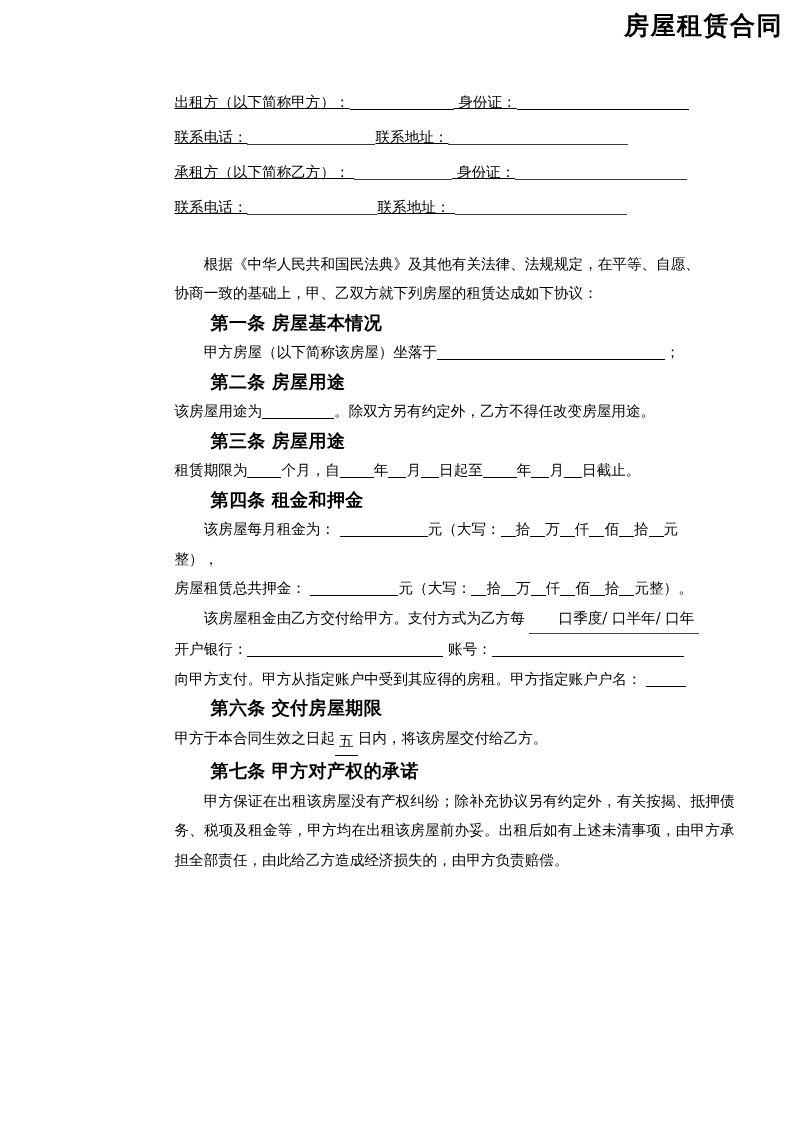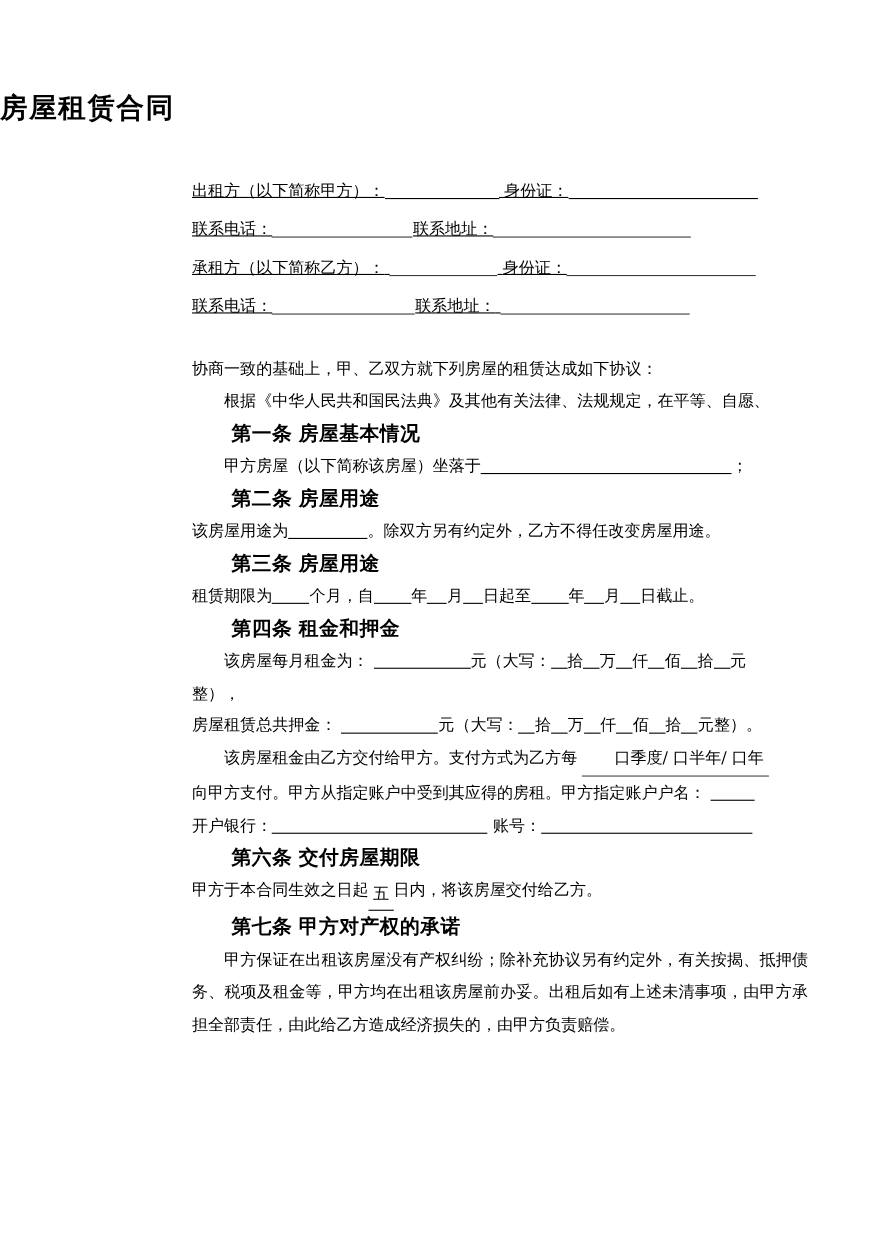--- a/index.html
+++ b/index.html
@@ -18,26 +18,25 @@
   .page {
     position: relative;
     width: 794px;
     height: 1123px;
     box-sizing: border-box;
     padding: 0;
     background: #ffffff;
     overflow: hidden;
   }
   .doc-title {
-    text-align: left;
+    text-align: right;
     font-size: 25px;
     font-weight: bold;
     letter-spacing: 1.5px;
-    margin: 0;
-    padding-top: 83px;
+    margin: 11px;
     padding-bottom: 0;
     line-height: 1.2;
     font-family: "DejaVu Sans", "Liberation Sans", sans-serif;
   }
   .body-wrap {
     margin: 0 auto;
     width: 560px;
     padding-left: 115px;
     padding-right: 0;
     box-sizing: content-box;
@@ -127,22 +126,22 @@
         <span>承租方（以下简称乙方）：</span>&nbsp;<span class="blank-thin" style="width:98px"></span>&nbsp;<span>身份证：</span><span class="blank-thin" style="width:172px"></span>
       </div>
 
       <div class="line">
         <span>联系电话：</span><span class="blank-thin" style="width:130px"></span><span>联系地址：</span>&nbsp;<span class="blank-thin" style="width:172px"></span>
       </div>
 
     </div>
 
     <div class="preamble">
+      <div class="para indent">根据《中华人民共和国民法典》及其他有关法律、法规规定，在平等、自愿、</div>
       <div class="para">协商一致的基础上，甲、乙双方就下列房屋的租赁达成如下协议：</div>
-      <div class="para indent">根据《中华人民共和国民法典》及其他有关法律、法规规定，在平等、自愿、</div>
     </div>
 
     <div class="sec-head">
       <span>第一条</span><span class="gap"></span><span>房屋基本情况</span>
     </div>
     <div class="sec-body">
       <div class="line" style="text-indent:2em">
         <span>甲方房屋（以下简称该房屋）坐落于</span><span class="blank" style="width:228px"></span><span>；</span>
       </div>
     </div>
@@ -178,24 +177,24 @@
       <div class="line">
         <span>房屋租赁总共押金：</span>&nbsp;<span class="blank" style="width:88px"></span><span>元（大写：</span><span class="blank" style="width:15px"></span><span>拾</span><span class="blank" style="width:15px"></span><span>万</span><span class="blank" style="width:15px"></span><span>仟</span><span class="blank" style="width:15px"></span><span>佰</span><span class="blank" style="width:15px"></span><span>拾</span><span class="blank" style="width:15px"></span><span>元整）。</span>
       </div>
     </div>
 
     <div class="sec-body">
       <div class="line" style="text-indent:2em">
         <span>该房屋租金由乙方交付给甲方。支付方式为乙方每</span>&nbsp;<span class="u-opts"><span class="cb">口季度/</span>&nbsp;<span class="cb">口半年/</span>&nbsp;<span class="cb">口年</span>&nbsp;</span>
       </div>
       <div class="line">
+        <span>开户银行：</span><span class="blank" style="width:196px"></span>&nbsp;<span>账号：</span><span class="blank" style="width:192px"></span>
+      </div>
+      <div class="line">
         <span>向甲方支付。甲方从指定账户中受到其应得的房租。甲方指定账户户名：</span>&nbsp;<span class="blank" style="width:40px"></span>
-      </div>
-      <div class="line">
-        <span>开户银行：</span><span class="blank" style="width:196px"></span>&nbsp;<span>账号：</span><span class="blank" style="width:192px"></span>
       </div>
     </div>
 
     <div class="sec-head">
       <span>第六条</span><span class="gap"></span><span>交付房屋期限</span>
     </div>
     <div class="sec-body">
       <div class="line">
         <span>甲方于本合同生效之日起</span><span class="u-value">五</span><span>日内，将该房屋交付给乙方。</span>
       </div>

